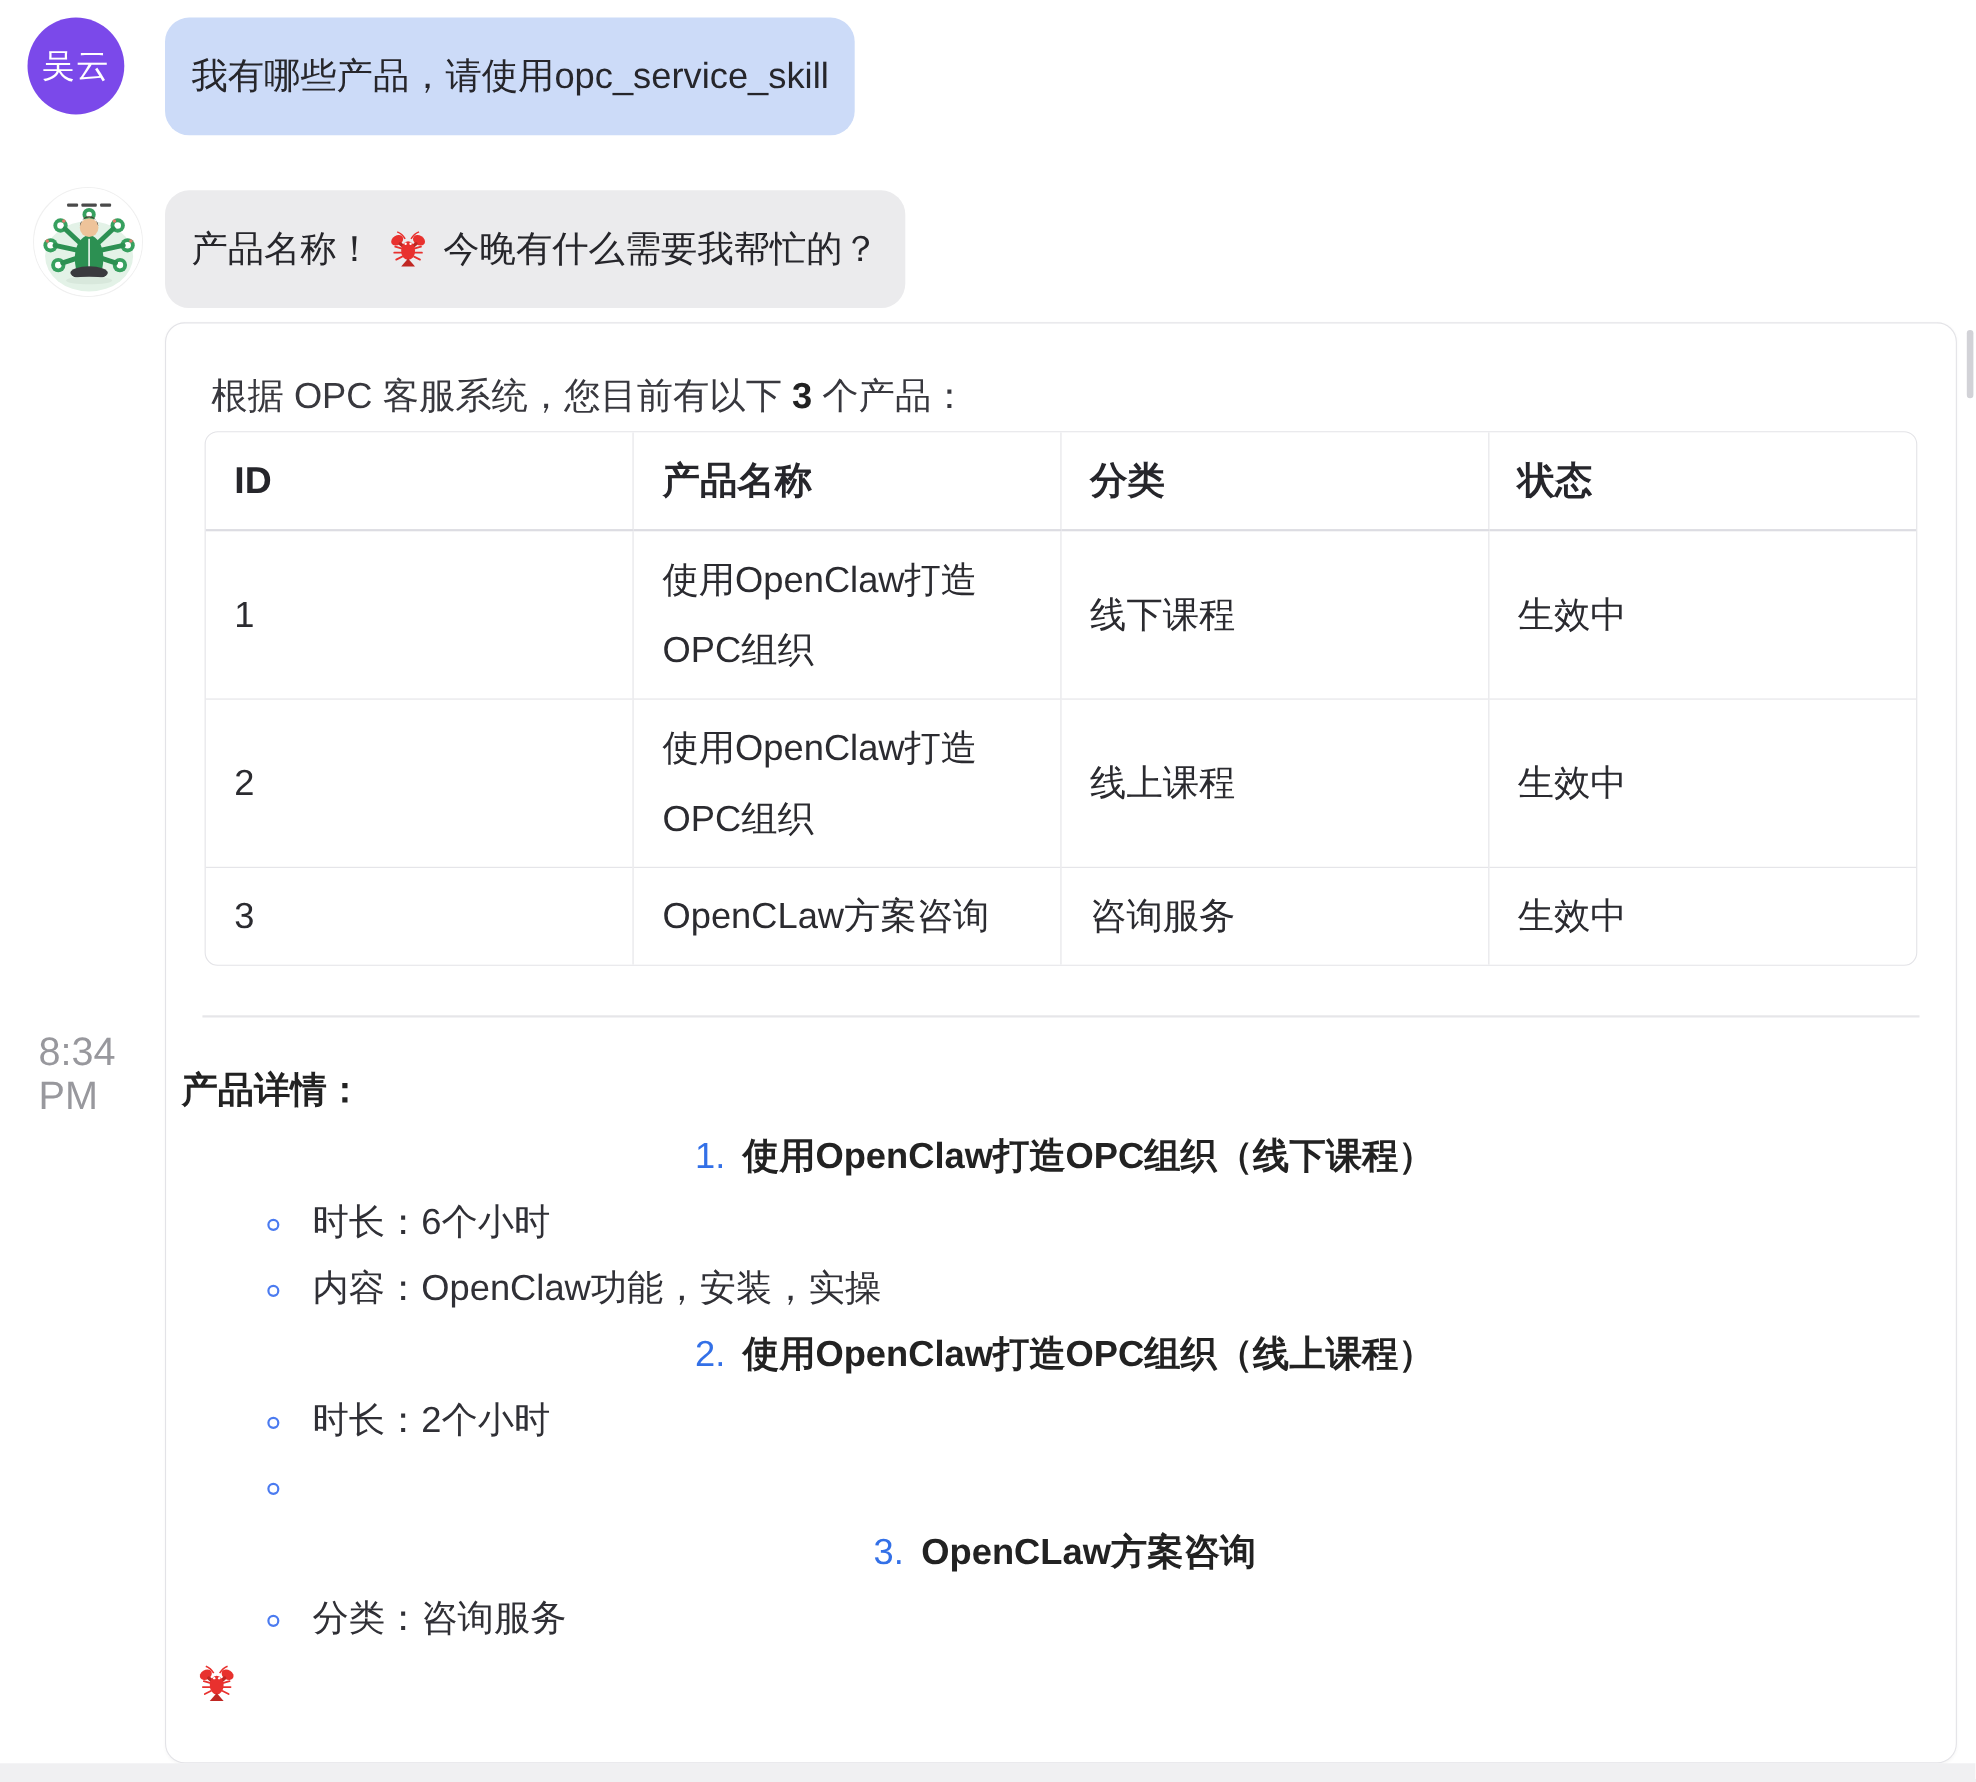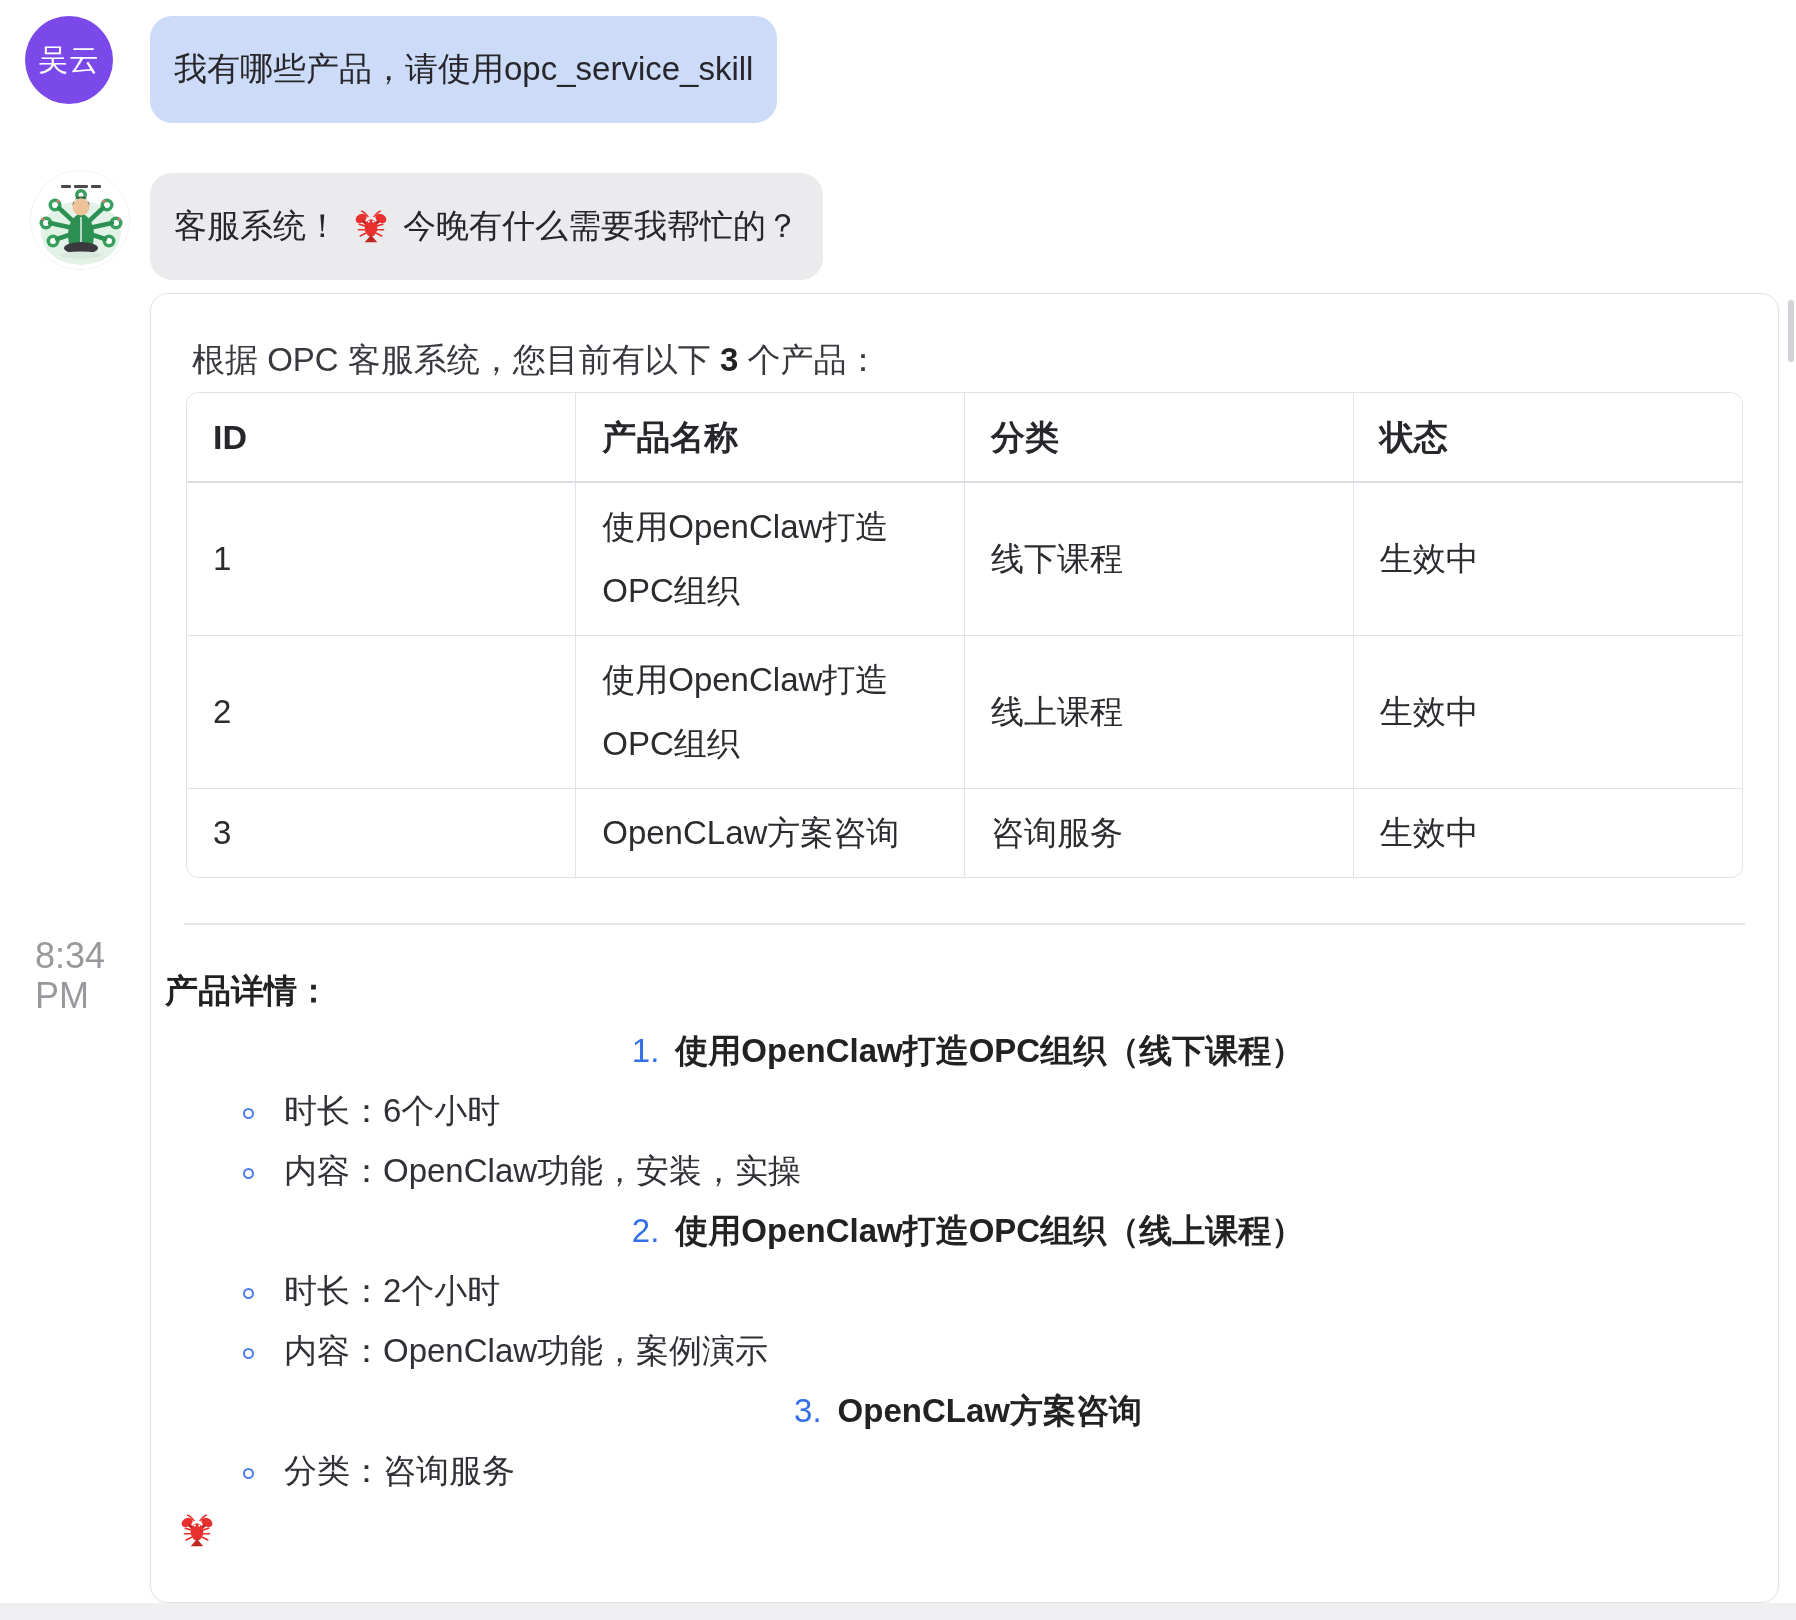--- a/index.html
+++ b/index.html
@@ -129,21 +129,21 @@
     <line x1="50" y1="46" x2="50" y2="72" stroke="#e8f5ec" stroke-width="1.5"></line>
 
     <circle cx="50" cy="36" r="8.5" fill="#eec39a"></circle>
     <path d="M41.5 35 a8.5 8.5 0 0 1 17 0 l-2 -5 a7 7 0 0 0 -13 0 Z" fill="#463227"></path>
 
     <ellipse cx="50" cy="77" rx="17" ry="6" fill="#3a3a3e"></ellipse>
     <ellipse cx="50" cy="84" rx="21" ry="3.5" fill="#d8e8dc"></ellipse>
   </svg>
 </div>
 <div class="bubble bubble-bot">
-  <span>客服系统！</span>
+  <span>产品名称！</span>
   <svg class="lobster" width="36" height="36" viewBox="0 0 40 40">
     <g stroke="#e8312e" stroke-width="1.6" fill="none">
       <path d="M17 9 Q14 4 9 2"></path>
         <path d="M23 9 Q26 4 31 2"></path>
     </g>
     <ellipse cx="9" cy="10.5" rx="6.5" ry="4.8" fill="#e8312e" transform="rotate(-32 9 10.5)"></ellipse>
     <ellipse cx="31" cy="10.5" rx="6.5" ry="4.8" fill="#e8312e" transform="rotate(32 31 10.5)"></ellipse>
     <path d="M12 14 L18 19 M28 14 L22 19" stroke="#c02723" stroke-width="3.5" stroke-linecap="round"></path>
     <g stroke="#e8312e" stroke-width="1.8" stroke-linecap="round">
       <path d="M14 19 L7 17"></path>
@@ -220,21 +220,21 @@
       <span class="bullet-dot"></span><span>内容：OpenClaw功能，安装，实操</span>
     </div>
 
     <div class="product-title">
       <span class="product-num">2.</span><span>使用OpenClaw打造OPC组织（线上课程）</span>
     </div>
     <div class="bullet">
       <span class="bullet-dot"></span><span>时长：2个小时</span>
     </div>
     <div class="bullet">
-      <span class="bullet-dot"></span><span>内容：OpenClaw功能，案例演示</span>
+      <span class="bullet-dot"></span>
     </div>
 
     <div class="product-title">
       <span class="product-num">3.</span><span>OpenCLaw方案咨询</span>
     </div>
     <div class="bullet">
       <span class="bullet-dot"></span><span>分类：咨询服务</span>
     </div>
 
     <div class="closing">

